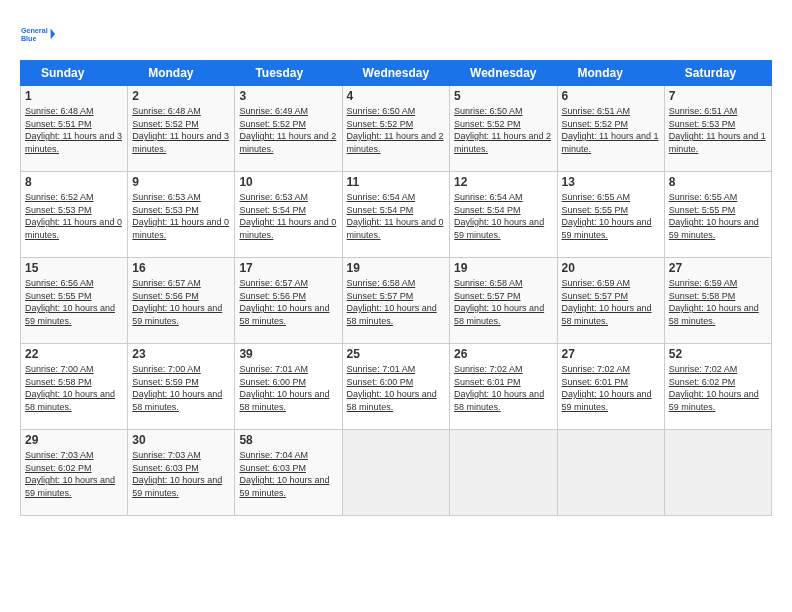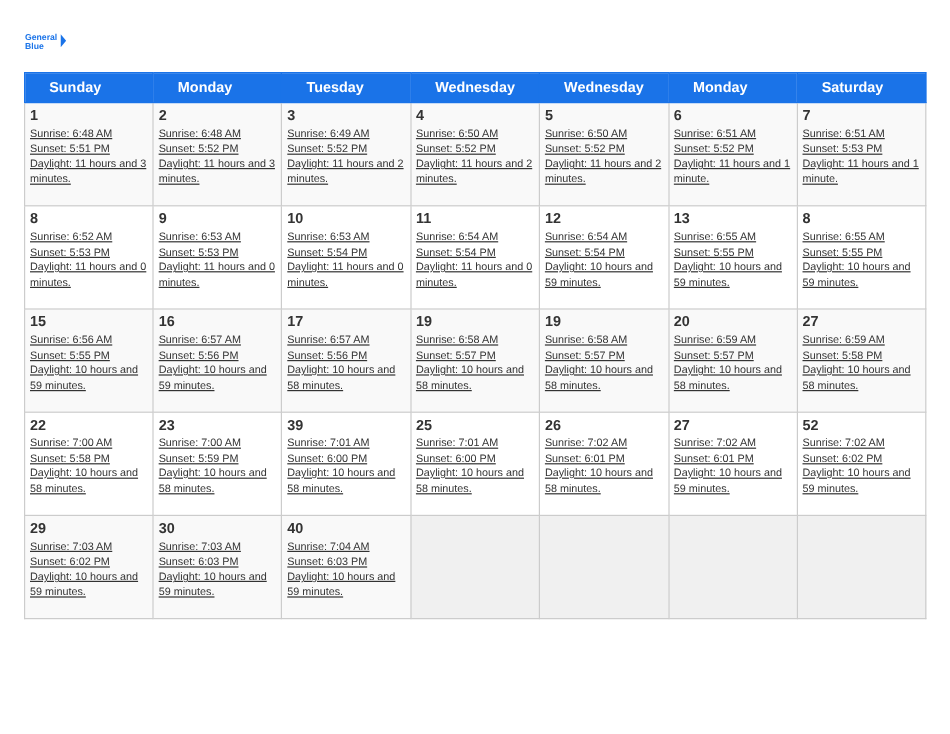--- a/index.html
+++ b/index.html
@@ -363,21 +363,21 @@
       </td>
           <td>
         <div class="day-number">30</div>
         <div class="day-info">
           Sunrise: 7:03 AM<br>
           Sunset: 6:03 PM<br>
           Daylight: 10 hours and 59 minutes.
         </div>
       </td>
           <td>
-        <div class="day-number">40</div>
+        <div class="day-number">58</div>
         <div class="day-info">
           Sunrise: 7:04 AM<br>
           Sunset: 6:03 PM<br>
           Daylight: 10 hours and 59 minutes.
         </div>
       </td>
           <td class="empty"></td>
           <td class="empty"></td>
           <td class="empty"></td>
           <td class="empty"></td>

